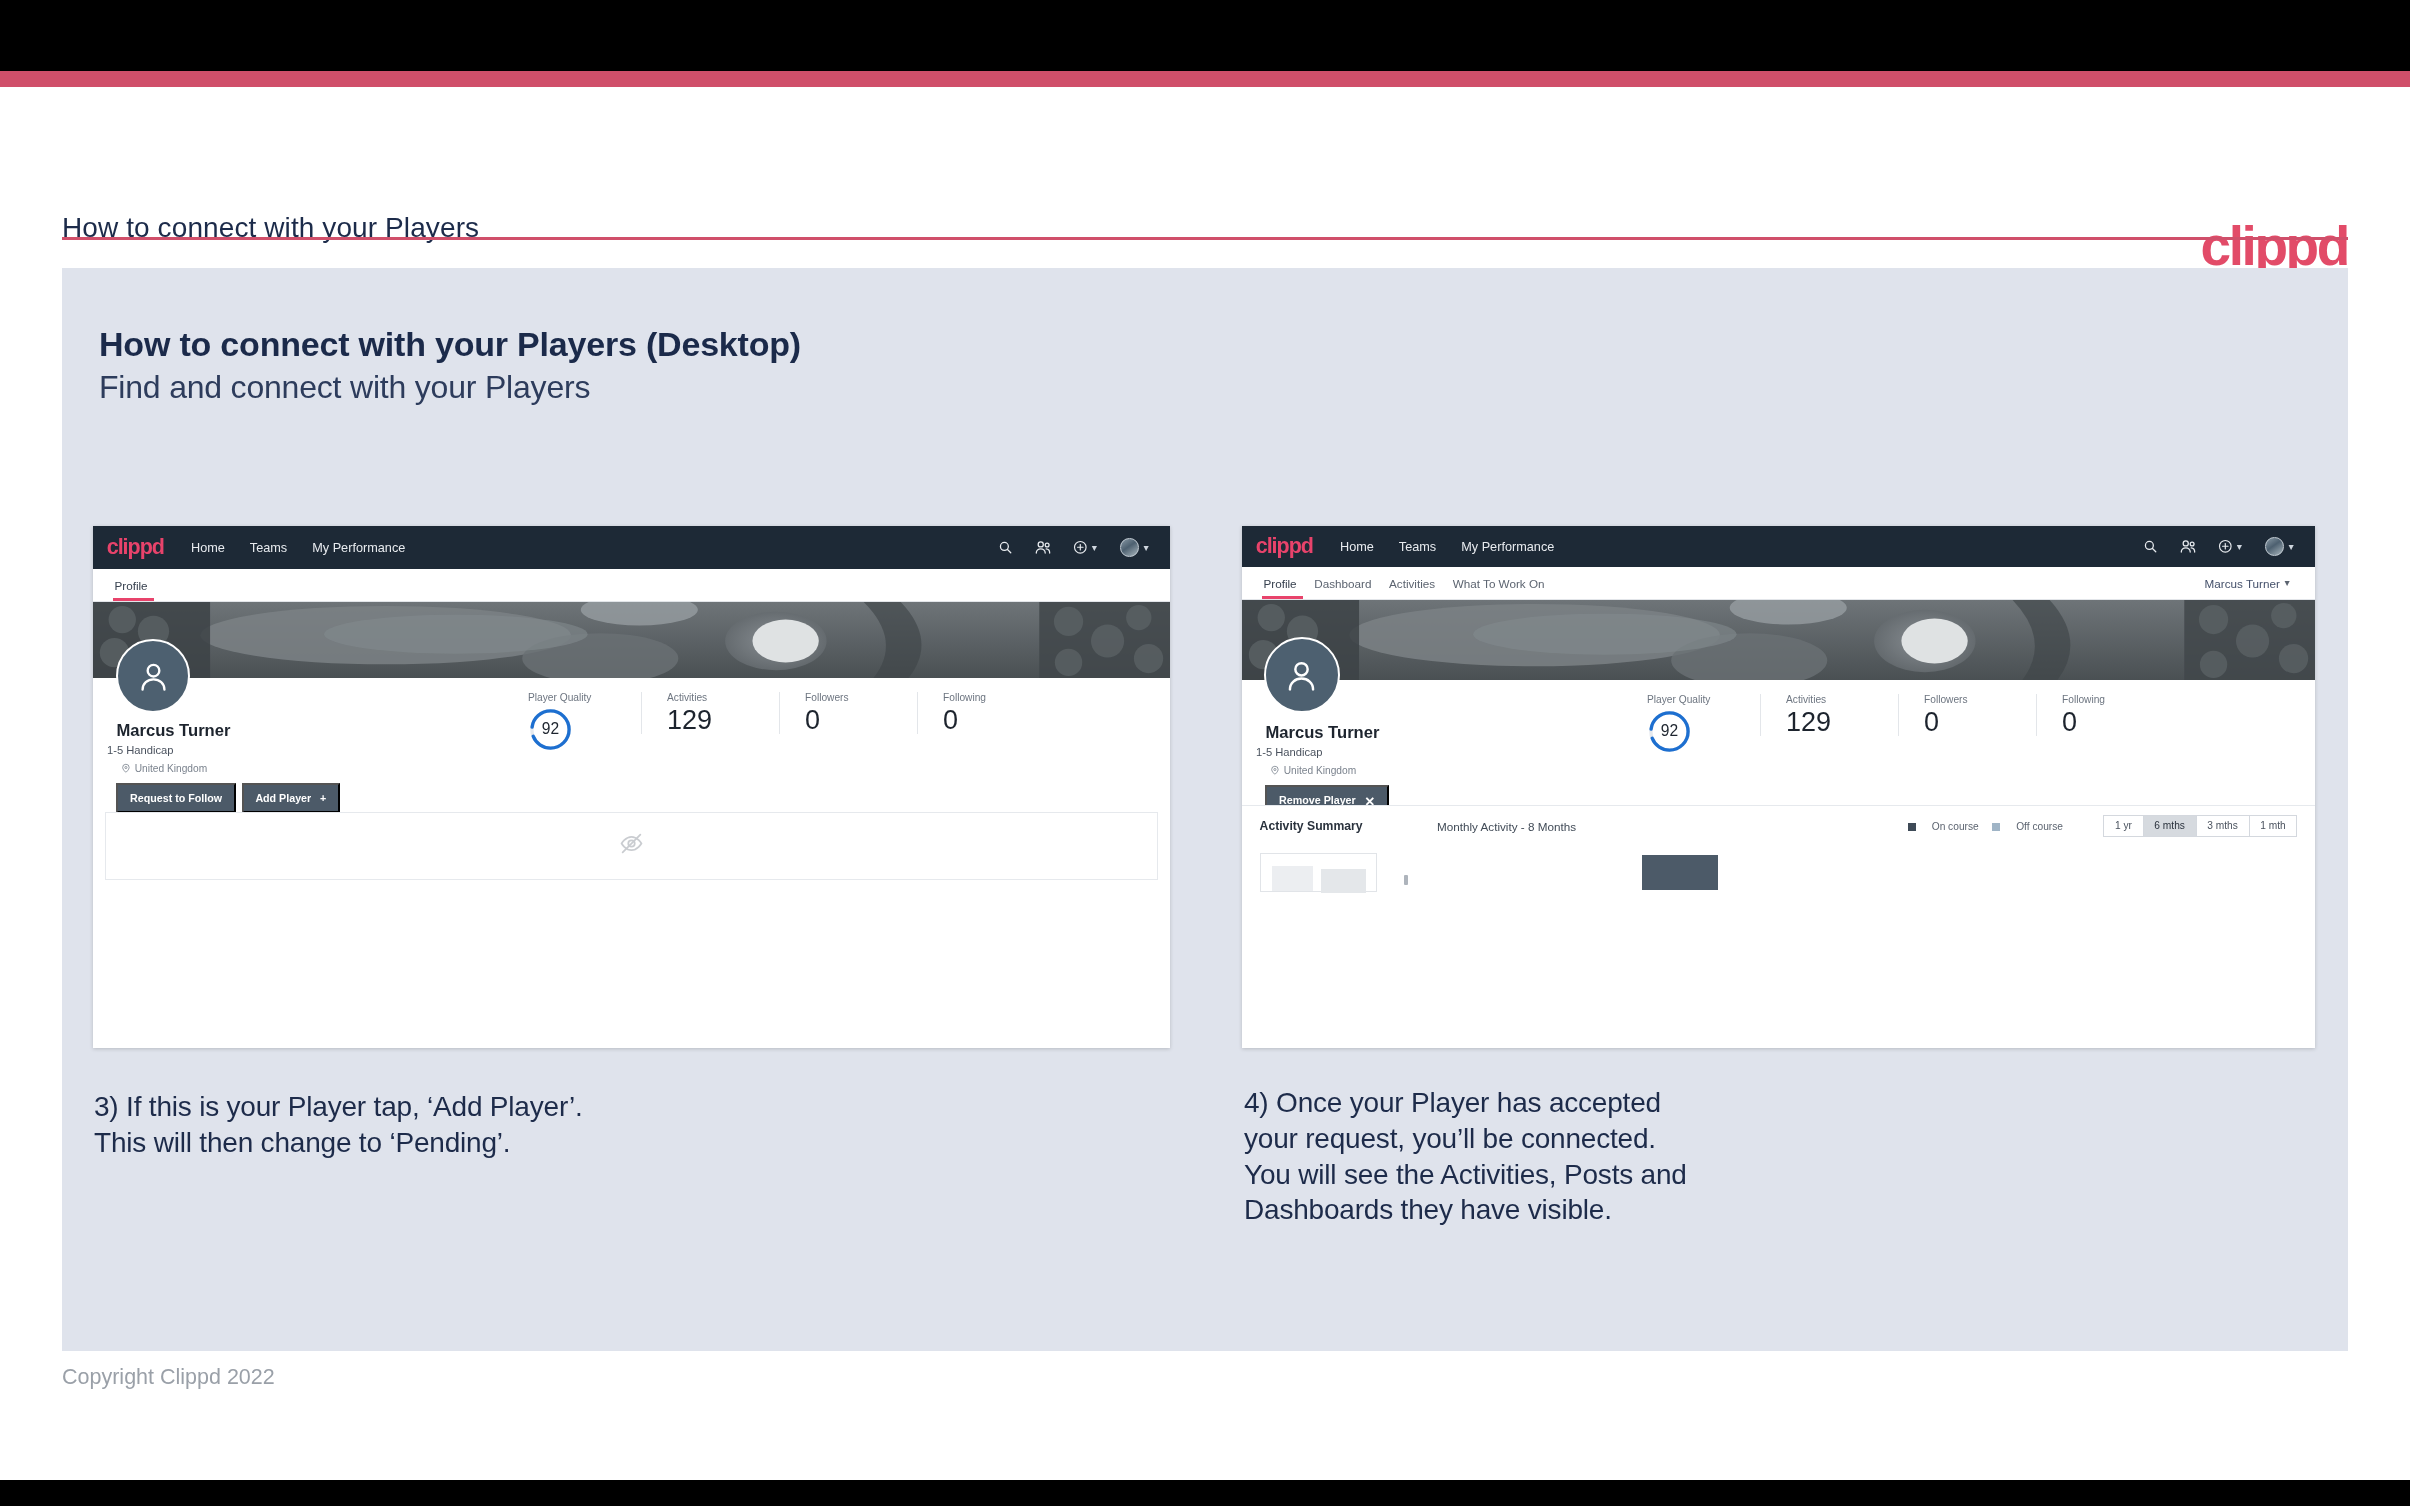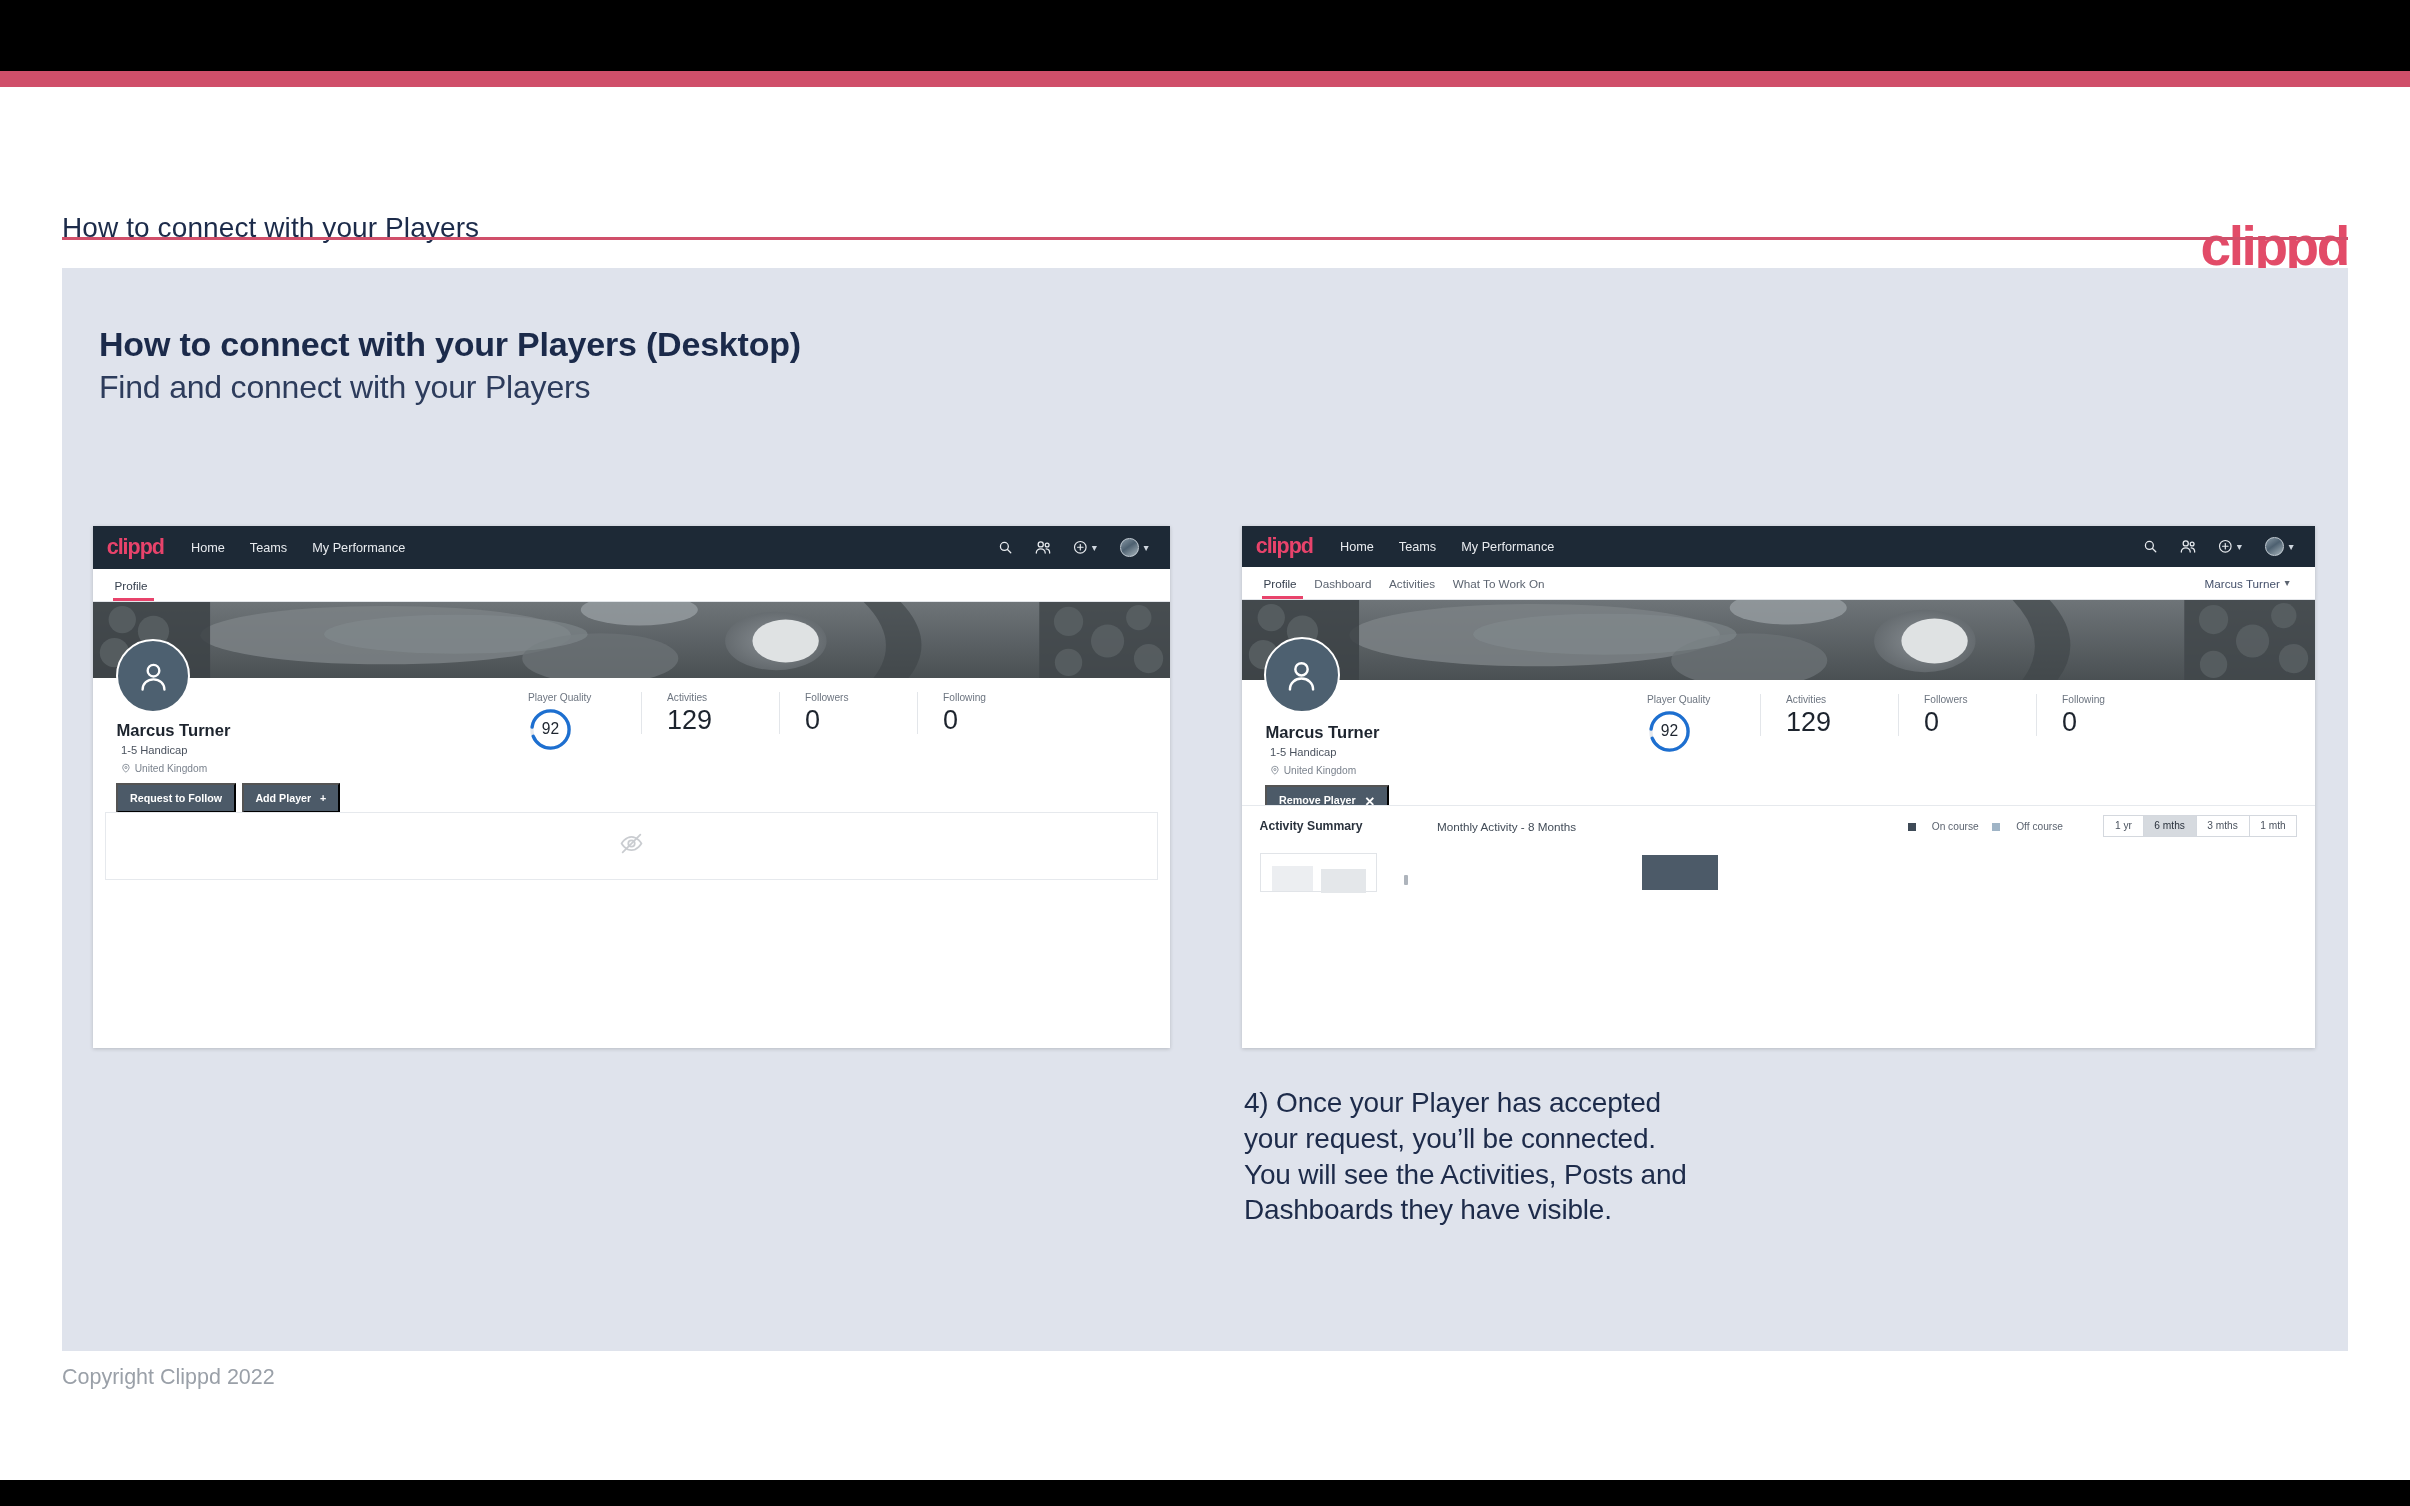--- a/index.html
+++ b/index.html
@@ -107,21 +107,21 @@
 
   
   .prof-row { position:relative; background:#fff; height:122px; }
   .avatar-big {
     position:absolute; left:23.4px; top:-39px; width:74px; height:74px; border-radius:50%;
     background:#4d6070; border:2.9px solid #fff;
     display:flex; align-items:center; justify-content:center;
   }
   .avatar-big.rt { left:21.5px; top:-43px; width:76px; height:76px; }
   .pname { position:absolute; left:23.4px; top:43px; font-size:16.6px; font-weight:700; color:#1d242e; }
-  .phcap { position:absolute; left:28px; top:66px; font-size:11.2px; color:#4a525e; }
+  .phcap { position:absolute; left:14px; top:66px; font-size:11.2px; color:#4a525e; }
   .ploc  { position:absolute; left:28px; top:85px; font-size:10.2px; color:#7b838e; display:flex; align-items:center; gap:3.9px; }
   .pbtns { position:absolute; left:23.4px; top:105px; display:flex; gap:5.9px; }
   .pbtn {
     background:#4c5a68; color:#fff; font-size:10.7px; font-weight:600;
     padding:6.8px 11.7px; display:flex; gap:8.8px; white-space:nowrap;
   }
 
   
   .stats { position:absolute; top:13.7px; display:flex; align-items:flex-start; }
   .stats.lt { left:410px; }
@@ -505,20 +505,24 @@
             <div class="ph-in2"></div>
           </div>
           <div class="ph-dot"></div>
           <div class="ph-bar"></div>
         </div>
       </div>
 
       <div class="card-fade"></div>
     </div>
 
+    <div class="caption lt">
+      <div>3) If this is your Player tap, ‘Add Player’.</div>
+      <div>This will then change to ‘Pending’.</div>
+    </div>
 
     <div class="caption rt">
       <div>4) Once your Player has accepted</div>
       <div>your request, you’ll be connected.</div>
       <div>You will see the Activities, Posts and</div>
       <div>Dashboards they have visible.</div>
     </div>
 
   </div>
 

